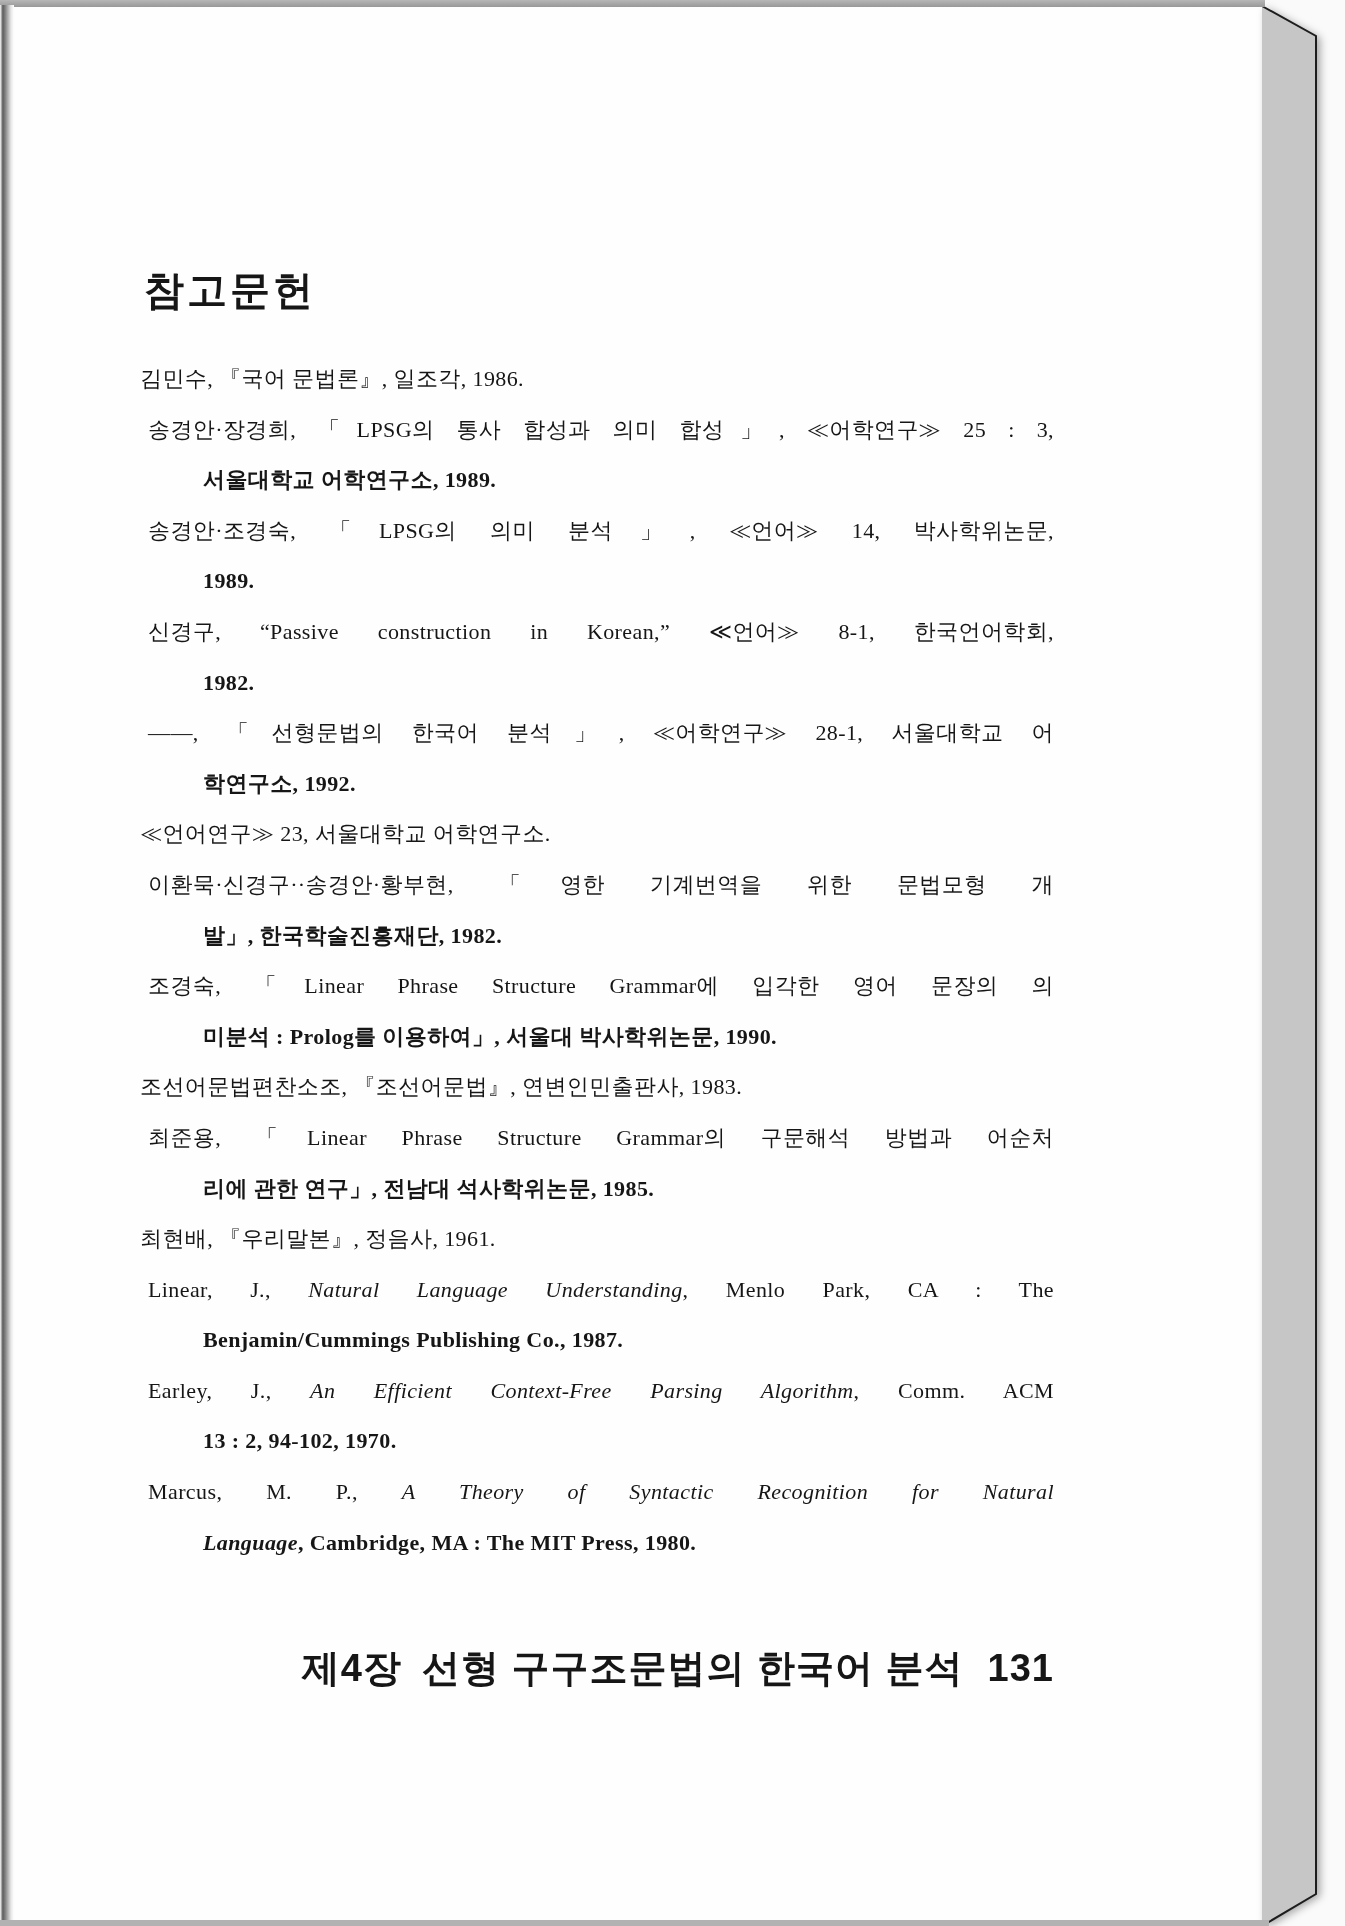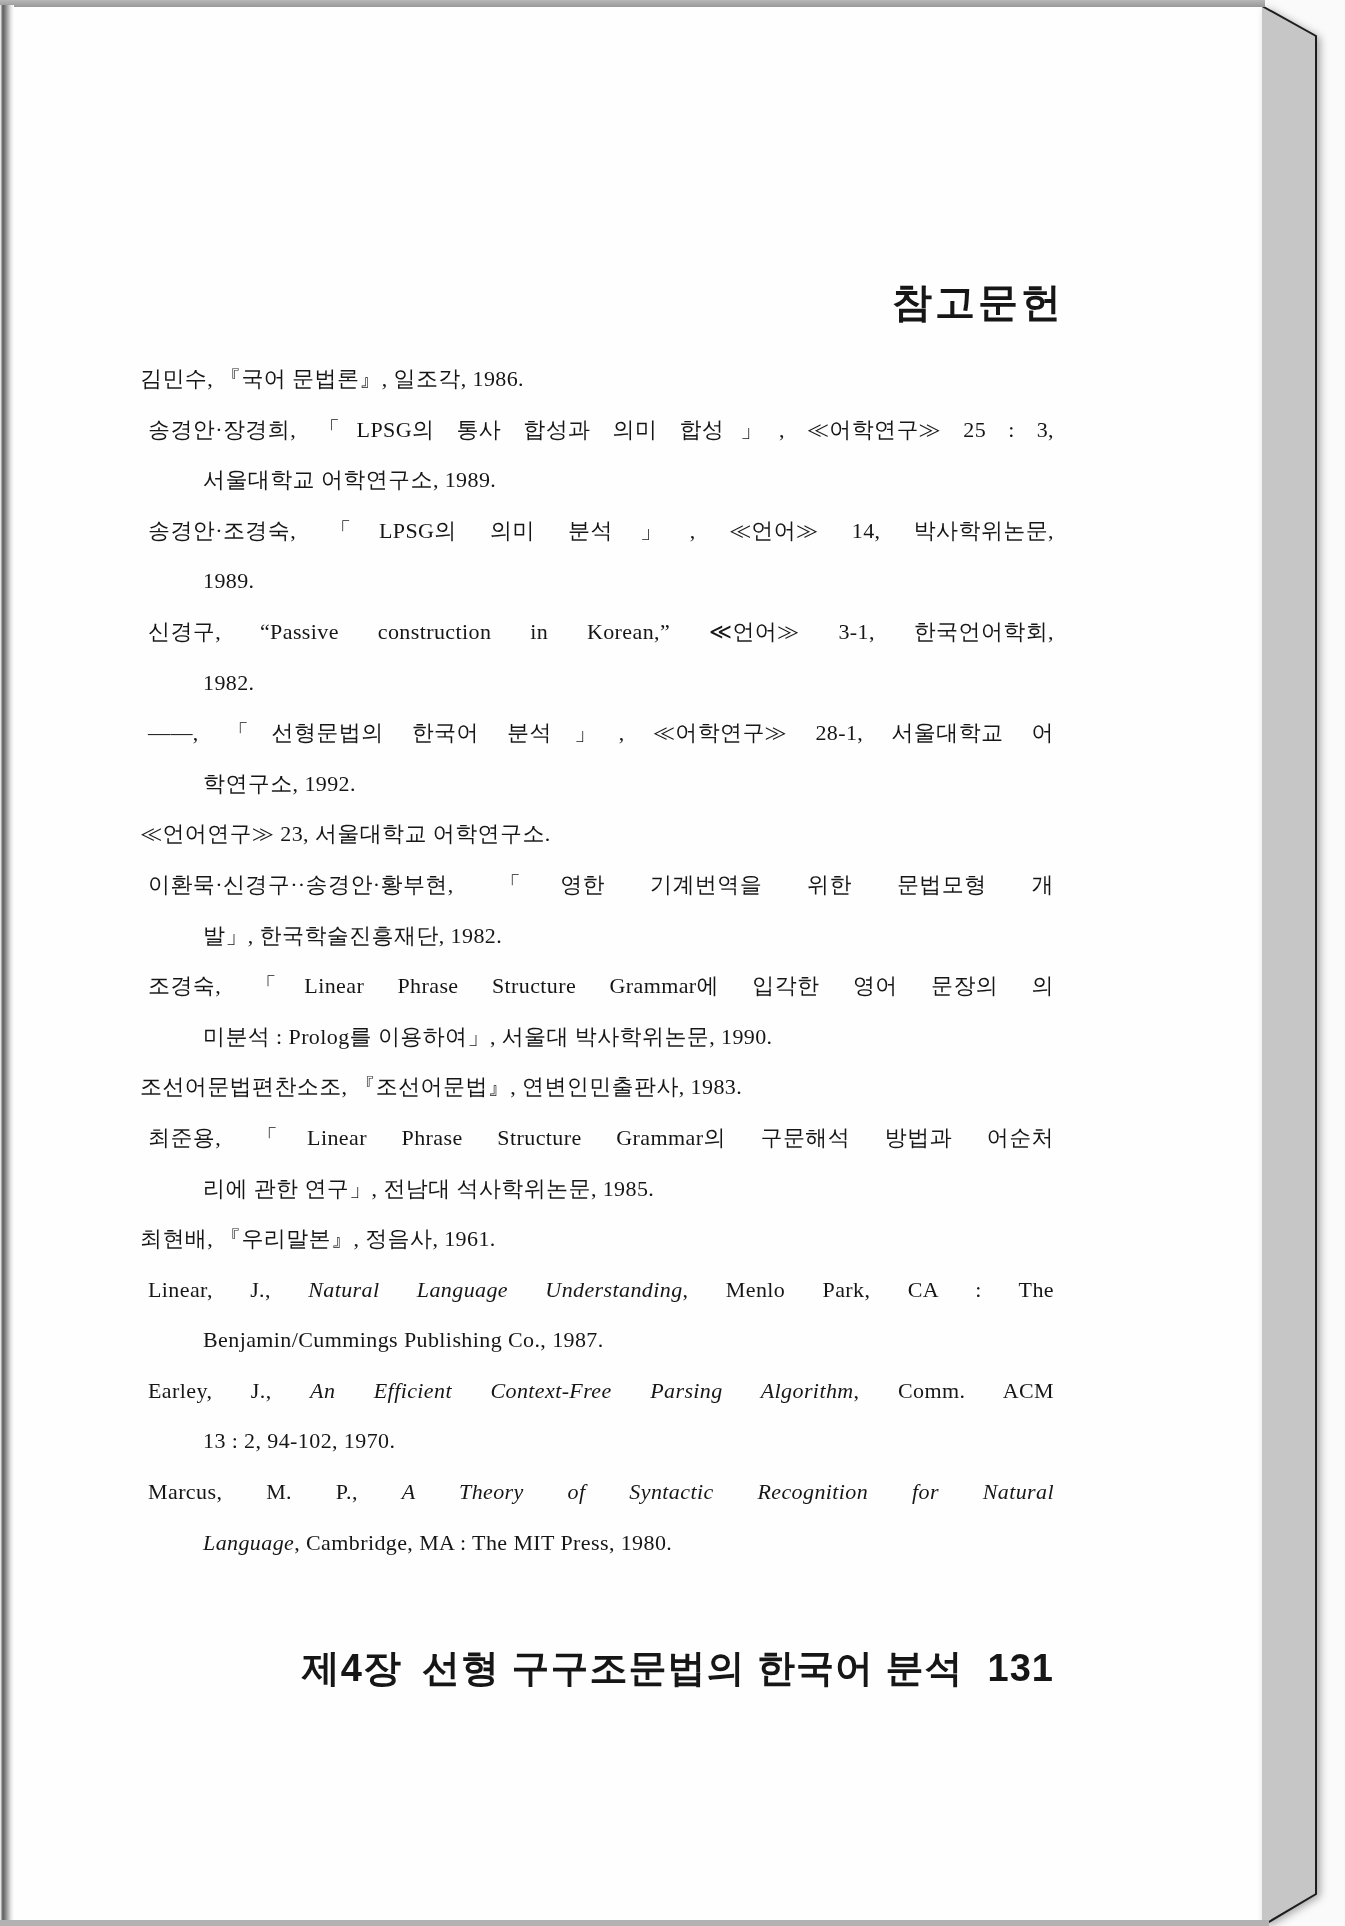--- a/index.html
+++ b/index.html
@@ -21,32 +21,32 @@
   .top-edge{position:absolute;left:0;top:0;width:1265px;height:7px;
     background:linear-gradient(#b7b7b7,#989898);z-index:3;}
   .left-edge{position:absolute;left:0;top:5px;width:14px;height:1918px;z-index:3;
     background:linear-gradient(to right,#ffffff 0%,#5c5c5c 20%,#8d8d8d 42%,#e6e6e6 78%,#fefefe 100%);}
   .bottom-edge{position:absolute;left:0;top:1920px;width:1269px;height:6px;
     background:#b2b2b2;z-index:3;}
   svg.right-block{position:absolute;left:0;top:0;z-index:2;}
 
   
   .title{
-    position:absolute;left:134px;top:252px;width:908px;margin:16px;
-    text-align:right;
+    position:absolute;left:134px;top:252px;width:908px;margin:4px;
+    text-align:left;
     font-family:"Liberation Sans","DejaVu Sans",sans-serif;
     font-weight:bold;font-size:40px;letter-spacing:3px;
   }
   .refs{
     position:absolute;left:134px;top:347px;width:914px;
     font-size:22px;letter-spacing:0.4px;
   }
   .ref-line{line-height:50.6px;white-space:nowrap;}
   .ref-line.just{white-space:normal;text-align:justify;text-align-last:justify;margin-left:8px;}
-  .ref-line.indent{padding-left:63px;}
+  .ref-line.indent{padding-left:63px;font-weight:bold;}
   .it{font-style:italic;}
 
   .footer{
     position:absolute;left:134px;top:1636px;width:914px;
     text-align:right;
     font-family:"Liberation Sans","DejaVu Sans",sans-serif;
     font-weight:bold;font-size:38px;letter-spacing:1px;
   }
   .footer .sep1{display:inline-block;width:20px;}
   .footer .sep2{display:inline-block;width:24px;}
@@ -75,21 +75,21 @@
         </div>
         <div>
           <div class="ref-line just"><span>송경안·장경희, 「LPSG의 통사 합성과 의미 합성」, ≪어학연구≫ 25 : 3,</span></div>
           <div class="ref-line indent"><span>서울대학교 어학연구소, 1989.</span></div>
         </div>
         <div>
           <div class="ref-line just"><span>송경안·조경숙, 「LPSG의 의미 분석」, ≪언어≫ 14, 박사학위논문,</span></div>
           <div class="ref-line indent"><span>1989.</span></div>
         </div>
         <div>
-          <div class="ref-line just"><span>신경구, “Passive construction in Korean,” ≪언어≫ 3-1, 한국언어학회,</span></div>
+          <div class="ref-line just"><span>신경구, “Passive construction in Korean,” ≪언어≫ 8-1, 한국언어학회,</span></div>
           <div class="ref-line indent"><span>1982.</span></div>
         </div>
         <div>
           <div class="ref-line just"><span>——, 「선형문법의 한국어 분석」, ≪어학연구≫ 28-1, 서울대학교 어</span></div>
           <div class="ref-line indent"><span>학연구소, 1992.</span></div>
         </div>
         <div>
           <div class="ref-line"><span>≪언어연구≫ 23, 서울대학교 어학연구소.</span></div>
         </div>
         <div>

